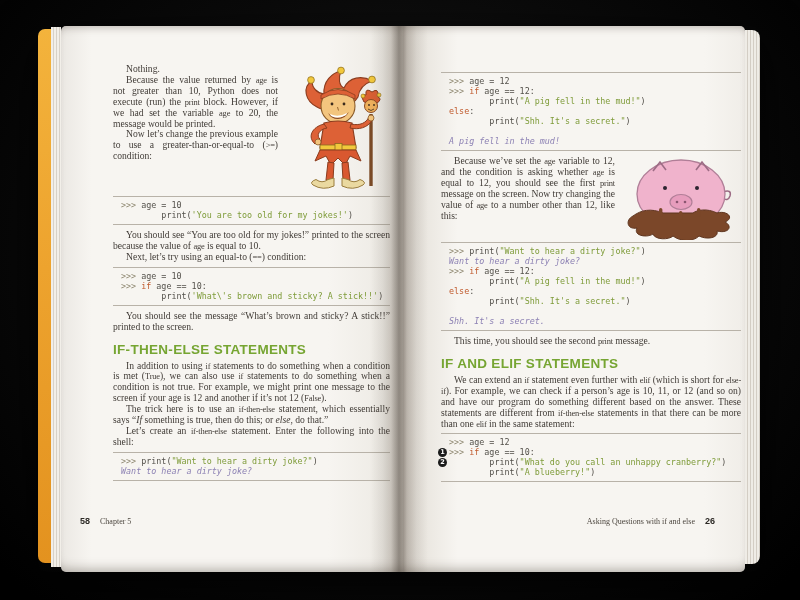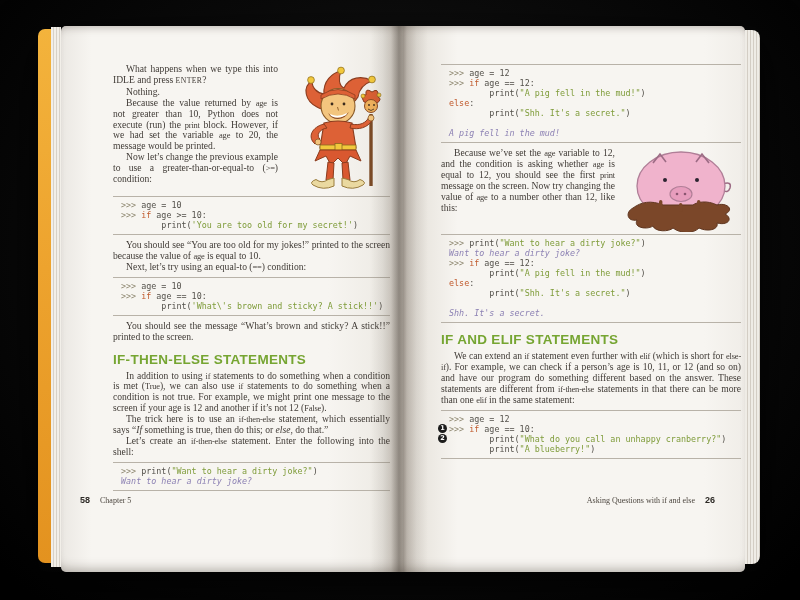--- a/index.html
+++ b/index.html
@@ -19,21 +19,21 @@
         box-shadow:inset 0 8px 9px -7px rgba(60,50,40,.35), inset 0 -10px 12px -8px rgba(60,50,40,.4);}
   .page.left{border-radius:5px 0 0 5px;
         background:linear-gradient(90deg,#ebe8e3 0%,#f7f5f1 9%,#f7f5f1 78%,#eeebe5 94%,#d6cfc6 100%);}
   .page.right{border-radius:0 5px 5px 0;
         background:linear-gradient(90deg,#cdc6bd 0%,#e7e3dc 4%,#f7f5f1 16%,#f7f5f1 88%,#f0ede8 100%);}
   .gutter{position:absolute;left:50%;top:0;bottom:0;width:58px;transform:translateX(-50%);
         background:linear-gradient(90deg,rgba(58,48,38,0) 0%,rgba(58,48,38,.16) 36%,rgba(38,30,22,.42) 50%,rgba(58,48,38,.16) 64%,rgba(58,48,38,0) 100%);
         pointer-events:none;z-index:5;}
   .content{position:absolute;}
   .left  .content{left:52px;width:277px;top:38px;}
-  .right .content{left:38px;width:300px;top:34px;}
+  .right .content{left:38px;width:300px;top:42px;}
 
   p.body{margin:0;font:9.6px/10.9px "Liberation Serif",serif;color:#403b36;
          text-indent:13px;text-align:justify;}
   .ic{font-family:Liberation Serif, serif;font-size:.88em;letter-spacing:-.2px;margin-top:38px;}
   .sc{font-size:.8em;letter-spacing:.4px;}
   em{font-style:italic;}
   h2.sec{margin:9px 0 4px;font:bold 13.5px/15px "Liberation Sans",sans-serif;
          color:#76a532;letter-spacing:.3px;}
 
   .codeblock{clear:both;margin:4px 0 5px;padding:3px 0 4px;
@@ -45,21 +45,21 @@
   .tok-st{color:#7f9c3a;}
   .tok-ou{color:#8d82b4;font-style:italic;}
   .tok-pl{color:#53504a;}
   .callout{position:absolute;left:-3px;top:.5px;width:9px;height:9px;border-radius:50%;
          background:#1c1c1c;color:#fff;font:bold 6.5px/9px "DejaVu Sans",sans-serif;text-align:center;}
 
   .float-img{float:right;}
   .jester{width:104px;height:126px;margin:2px 0 4px 8px;}
   .pig{width:118px;height:84px;margin:0 0 2px 8px;}
 
-  .footer{position:absolute;top:469px;display:flex;align-items:baseline;gap:10px;
+  .footer{position:absolute;top:490px;display:flex;align-items:baseline;gap:10px;
          font:8px "Liberation Serif",serif;color:#4c463f;}
   .left  .footer{left:19px;}
   .right .footer{right:30px;}
   .pagenum{font:bold 9px "Liberation Sans",sans-serif;color:#2c2925;}
 </style>
 </head>
 <body>
 
 <div class="scene">
   <div class="book">
@@ -113,29 +113,27 @@
               <path d="M34,84 L29,95 L40,90 L45,99 L52,92 L59,99 L64,90 L75,95 L70,84 Z" fill="#d95830" stroke="#8a3c1e" stroke-width="1"></path>
 
               <path d="M42,96 L40,114 L47,114 L48,97 Z" fill="#d95830" stroke="#8a3c1e" stroke-width="1"></path>
               <path d="M56,97 L57,114 L64,114 L62,96 Z" fill="#d95830" stroke="#8a3c1e" stroke-width="1"></path>
 
               <path d="M48,112 L48,120 Q37,125 27,119 Q23,116 30,113.5 Q36,118 42,113.5 Z" fill="#ead9a0" stroke="#9a7c3c" stroke-width="1"></path>
               <path d="M56,112 L56,120 Q67,125 77,119 Q81,116 74,113.5 Q68,118 62,113.5 Z" fill="#ead9a0" stroke="#9a7c3c" stroke-width="1"></path>
             </svg>
           </div>
 
-          <p class="body">What happens when we type this into IDLE and press <span class="sc">ENTER</span>?</p>
           <p class="body">Nothing.</p>
           <p class="body">Because the value returned by <code class="ic">age</code> is not greater than 10, Python does not execute (run) the <code class="ic">print</code> block. However, if we had set the variable <code class="ic">age</code> to 20, the message would be printed.</p>
           <p class="body">Now let’s change the previous example to use a greater-than-or-equal-to (<code class="ic">&gt;=</code>) condition:</p>
 
           <div class="codeblock">
               <div class="code-line"><span class="tok-pr">&gt;&gt;&gt; </span><span class="tok-pl">age = 10</span></div>
-              <div class="code-line"><span class="tok-pr">&gt;&gt;&gt; </span><span class="tok-kw">if</span><span class="tok-pl"> age &gt;= 10:</span></div>
-              <div class="code-line"><span class="tok-pl">        print(</span><span class="tok-st">'You are too old for my secret!'</span><span class="tok-pl">)</span></div>
+              <div class="code-line"><span class="tok-pl">        print(</span><span class="tok-st">'You are too old for my jokes!'</span><span class="tok-pl">)</span></div>
             </div>
 
           <p class="body">You should see “You are too old for my jokes!” printed to the screen because the value of <code class="ic">age</code> is equal to 10.</p>
           <p class="body">Next, let’s try using an equal-to (<code class="ic">==</code>) condition:</p>
 
           <div class="codeblock">
               <div class="code-line"><span class="tok-pr">&gt;&gt;&gt; </span><span class="tok-pl">age = 10</span></div>
               <div class="code-line"><span class="tok-pr">&gt;&gt;&gt; </span><span class="tok-kw">if</span><span class="tok-pl"> age == 10:</span></div>
               <div class="code-line"><span class="tok-pl">        print(</span><span class="tok-st">'What\'s brown and sticky? A stick!!'</span><span class="tok-pl">)</span></div>
             </div>
@@ -204,20 +202,21 @@
               <div class="code-line"><span class="tok-pr">&gt;&gt;&gt; </span><span class="tok-pl">print(</span><span class="tok-st">"Want to hear a dirty joke?"</span><span class="tok-pl">)</span></div>
               <div class="code-line"><span class="tok-ou">Want to hear a dirty joke?</span></div>
               <div class="code-line"><span class="tok-pr">&gt;&gt;&gt; </span><span class="tok-kw">if</span><span class="tok-pl"> age == 12:</span></div>
               <div class="code-line"><span class="tok-pl">        print(</span><span class="tok-st">"A pig fell in the mud!"</span><span class="tok-pl">)</span></div>
               <div class="code-line"><span class="tok-kw">else</span><span class="tok-pl">:</span></div>
               <div class="code-line"><span class="tok-pl">        print(</span><span class="tok-st">"Shh. It's a secret."</span><span class="tok-pl">)</span></div>
               <div class="code-line"></div>
               <div class="code-line"><span class="tok-ou">Shh. It's a secret.</span></div>
             </div>
 
+          <p class="body">This time, you should see the second <code class="ic">print</code> message.</p>
 
           <h2 class="sec">IF AND ELIF STATEMENTS</h2>
 
           <p class="body">We can extend an <code class="ic">if</code> statement even further with <code class="ic">elif</code> (which is short for <code class="ic">else-if</code>). For example, we can check if a person’s age is 10, 11, or 12 (and so on) and have our program do something different based on the answer. These statements are different from <code class="ic">if-then-else</code> statements in that there can be more than one <code class="ic">elif</code> in the same statement:</p>
 
           <div class="codeblock">
               <div class="code-line"><span class="tok-pr">&gt;&gt;&gt; </span><span class="tok-pl">age = 12</span></div>
               <div class="code-line"><span class="callout">1</span><span class="tok-pr">&gt;&gt;&gt; </span><span class="tok-kw">if</span><span class="tok-pl"> age == 10:</span></div>
               <div class="code-line"><span class="callout">2</span><span class="tok-pl">        print(</span><span class="tok-st">"What do you call an unhappy cranberry?"</span><span class="tok-pl">)</span></div>
               <div class="code-line"><span class="tok-pl">        print(</span><span class="tok-st">"A blueberry!"</span><span class="tok-pl">)</span></div>

